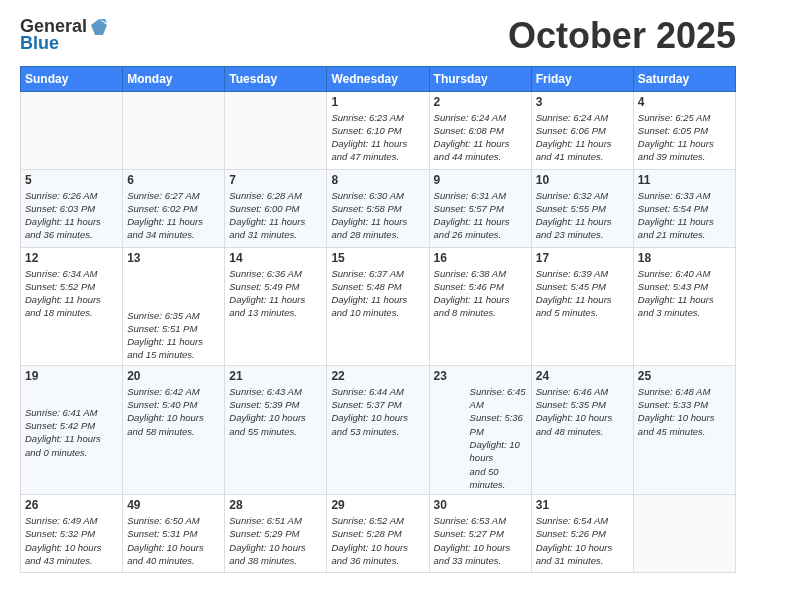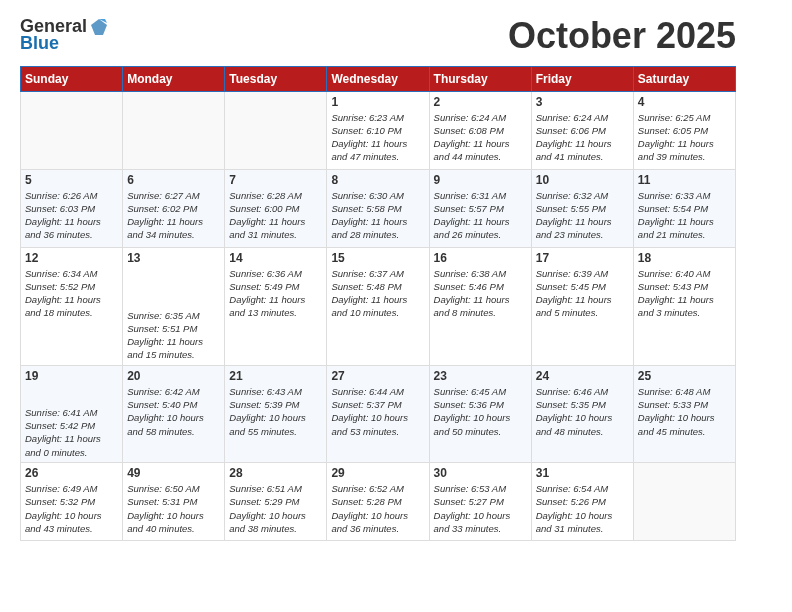--- a/index.html
+++ b/index.html
@@ -40,21 +40,21 @@
     .location-title {
       font-size: 16px;
       color: #555;
     }
     .calendar {
       width: 100%;
       border-collapse: collapse;
       border: 1px solid #ccc;
     }
     .calendar th {
-      background-color: #b91c1c;
+      background-color: #3b82f6;
       color: #fff;
       font-size: 12px;
       font-weight: bold;
       padding: 5px 4px;
       text-align: left;
       border: 1px solid #2a6ebb;
     }
     .calendar td {
       vertical-align: top;
       padding: 3px 4px;
@@ -271,29 +271,29 @@
 and 58 minutes.</div>
           </td>
           <td>
             <span class="day-num">21</span>
             <div class="day-info" style="white-space: pre-line;">Sunrise: 6:43 AM
 Sunset: 5:39 PM
 Daylight: 10 hours
 and 55 minutes.</div>
           </td>
           <td>
-            <span class="day-num">27</span>
+            <span class="day-num">22</span>
             <div class="day-info" style="white-space: pre-line;">Sunrise: 6:44 AM
 Sunset: 5:37 PM
 Daylight: 10 hours
 and 53 minutes.</div>
           </td>
           <td>
             <span class="day-num">23</span>
-            <div class="day-info" style="white-space: pre-line;">Sunrise: 6:45 AM
+            <div class="day-info" style="white-space: pre-line; margin-left: 36px;">Sunrise: 6:45 AM
 Sunset: 5:36 PM
 Daylight: 10 hours
 and 50 minutes.</div>
           </td>
           <td>
             <span class="day-num">24</span>
             <div class="day-info" style="white-space: pre-line;">Sunrise: 6:46 AM
 Sunset: 5:35 PM
 Daylight: 10 hours
 and 48 minutes.</div>

